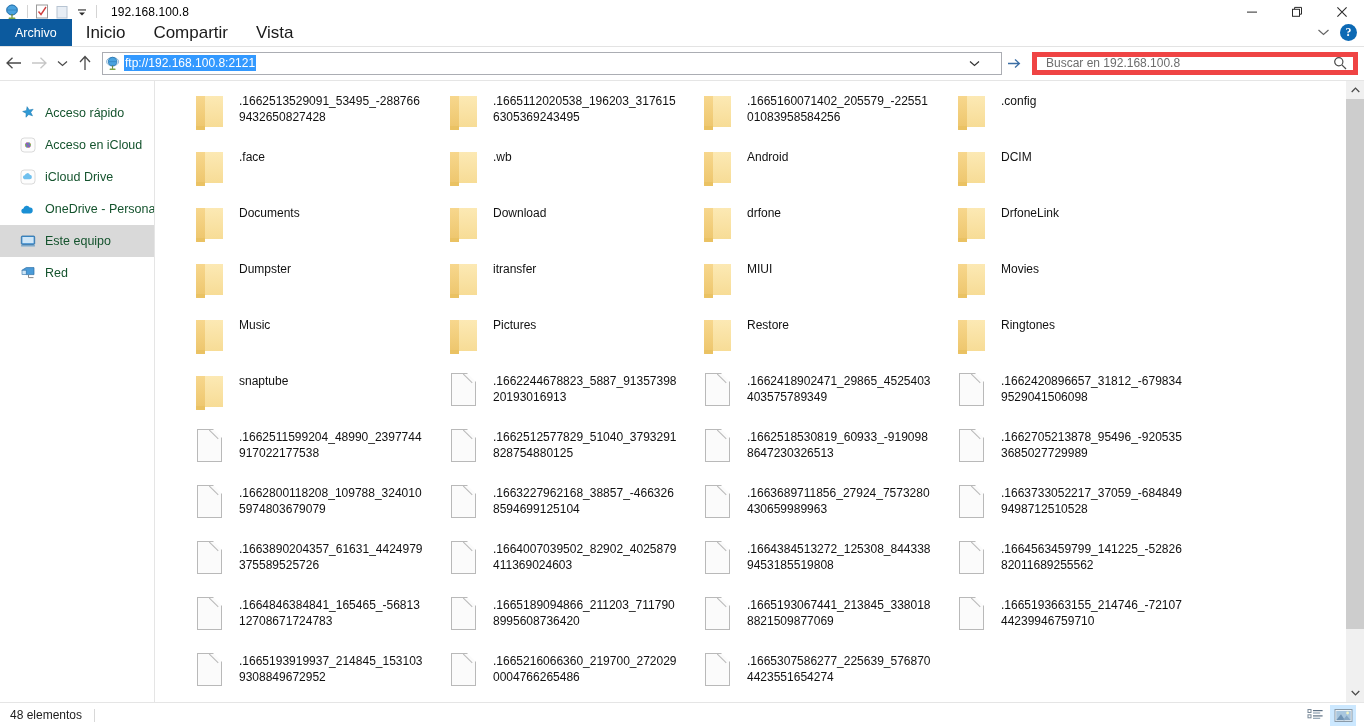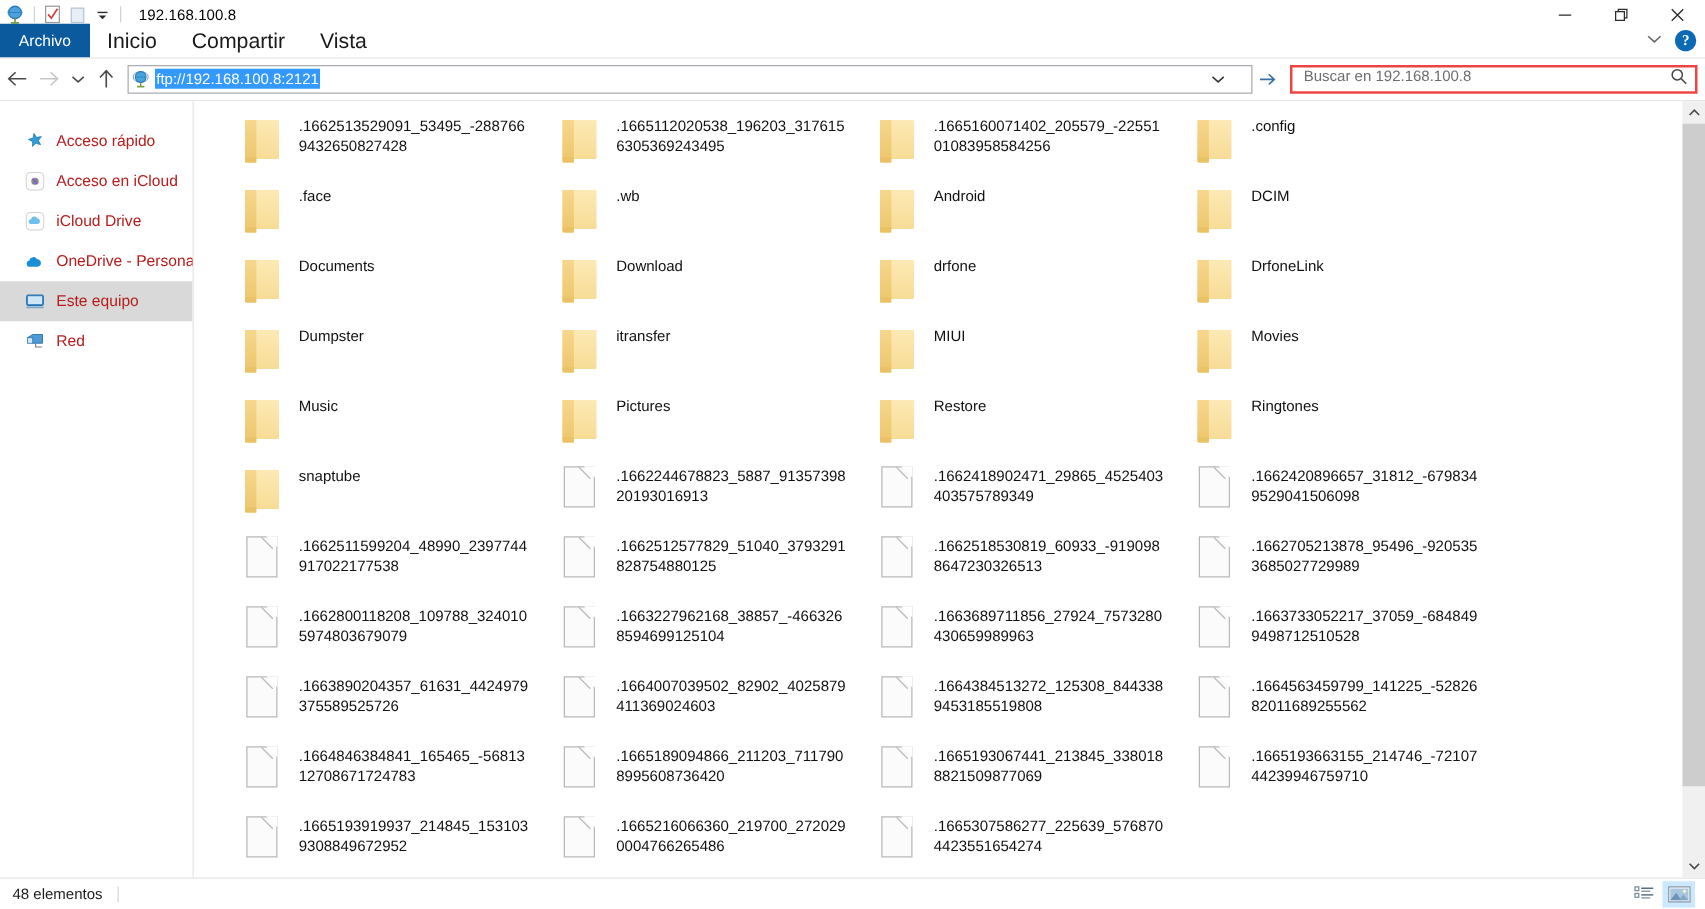--- a/index.html
+++ b/index.html
@@ -90,39 +90,39 @@
   .addr-caret {
     position: absolute; right: 18px; top: 0; height: 21px; width: 18px;
     display: flex; align-items: center; justify-content: center; color: #333;
   }
   .addr-go {
     width: 24px; height: 23px; display: flex; align-items: center; justify-content: center;
     color: #3b6ea5;
   }
   .search-wrap {
     flex: 1; height: 23px; margin-left: 6px; margin-right: 6px;
-    border: 2px solid #ef4444; background: #fff;
-    display: flex; align-items: flex-start; padding: 0 6px 0 9px;
+    border: 5px solid #ef4444; background: #fff;
+    display: flex; align-items: flex-end; padding: 0 6px 0 9px;
   }
   .search-ph { font-size: 12px; color: #6d6d6d; flex: 1; }
   .search-ic { color: #4a4a4a; display: flex; align-items: center; }
   #navbar-underline {
     position: absolute; left: 0; top: 80px; width: 1364px; height: 1px; background: #e5e5e5;
   }
 
   
   #sidebar {
     position: absolute; left: 0; top: 81px; width: 155px; height: 621px;
     background: #ffffff; border-right: 1px solid #e5e5e5;
     padding-top: 16px;
     overflow: hidden;
   }
   .sb-item {
     height: 32px; display: flex; align-items: center; padding-left: 20px;
-    font-size: 12.5px; color: #b91c1c;
+    font-size: 12.5px; color: #14532d;
   }
   .sb-item.selected { background: #d9d9d9; align-items: center; }
   .sb-ic { width: 16px; height: 16px; margin-right: 9px; flex: 0 0 16px; position: relative; }
   .sb-label { white-space: nowrap; }
 
   #content {
     position: absolute; left: 156px; top: 81px; width: 1190px; height: 621px;
     background: #ffffff; overflow: hidden;
   }
   .grid {

